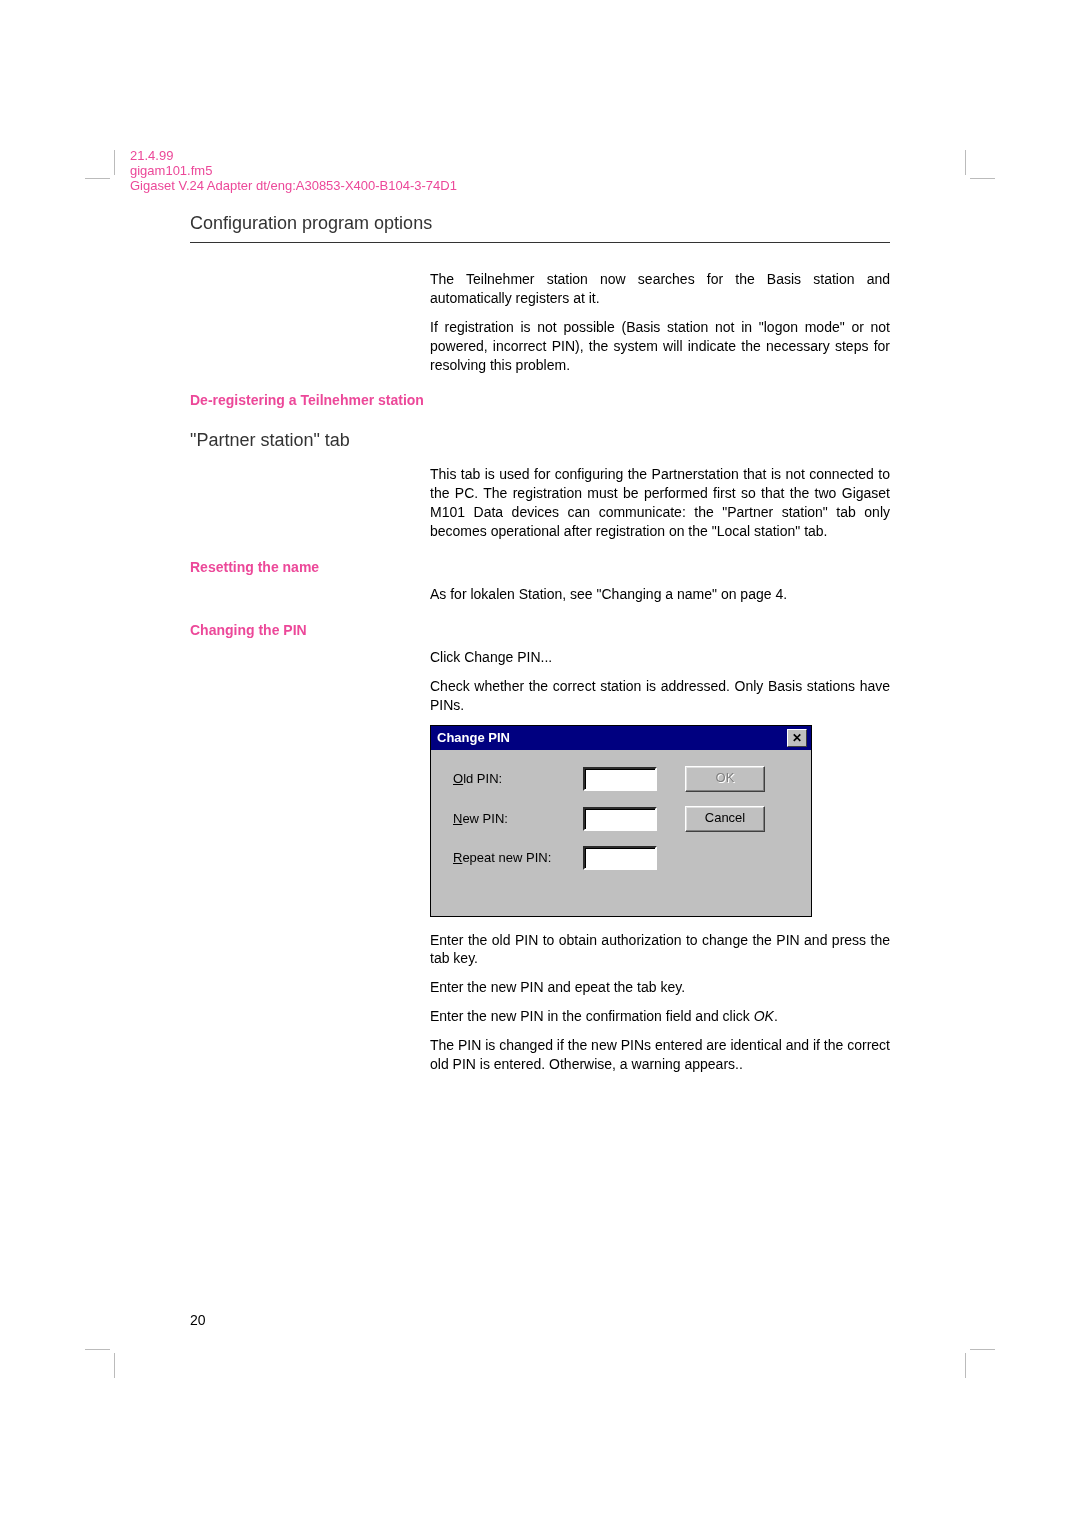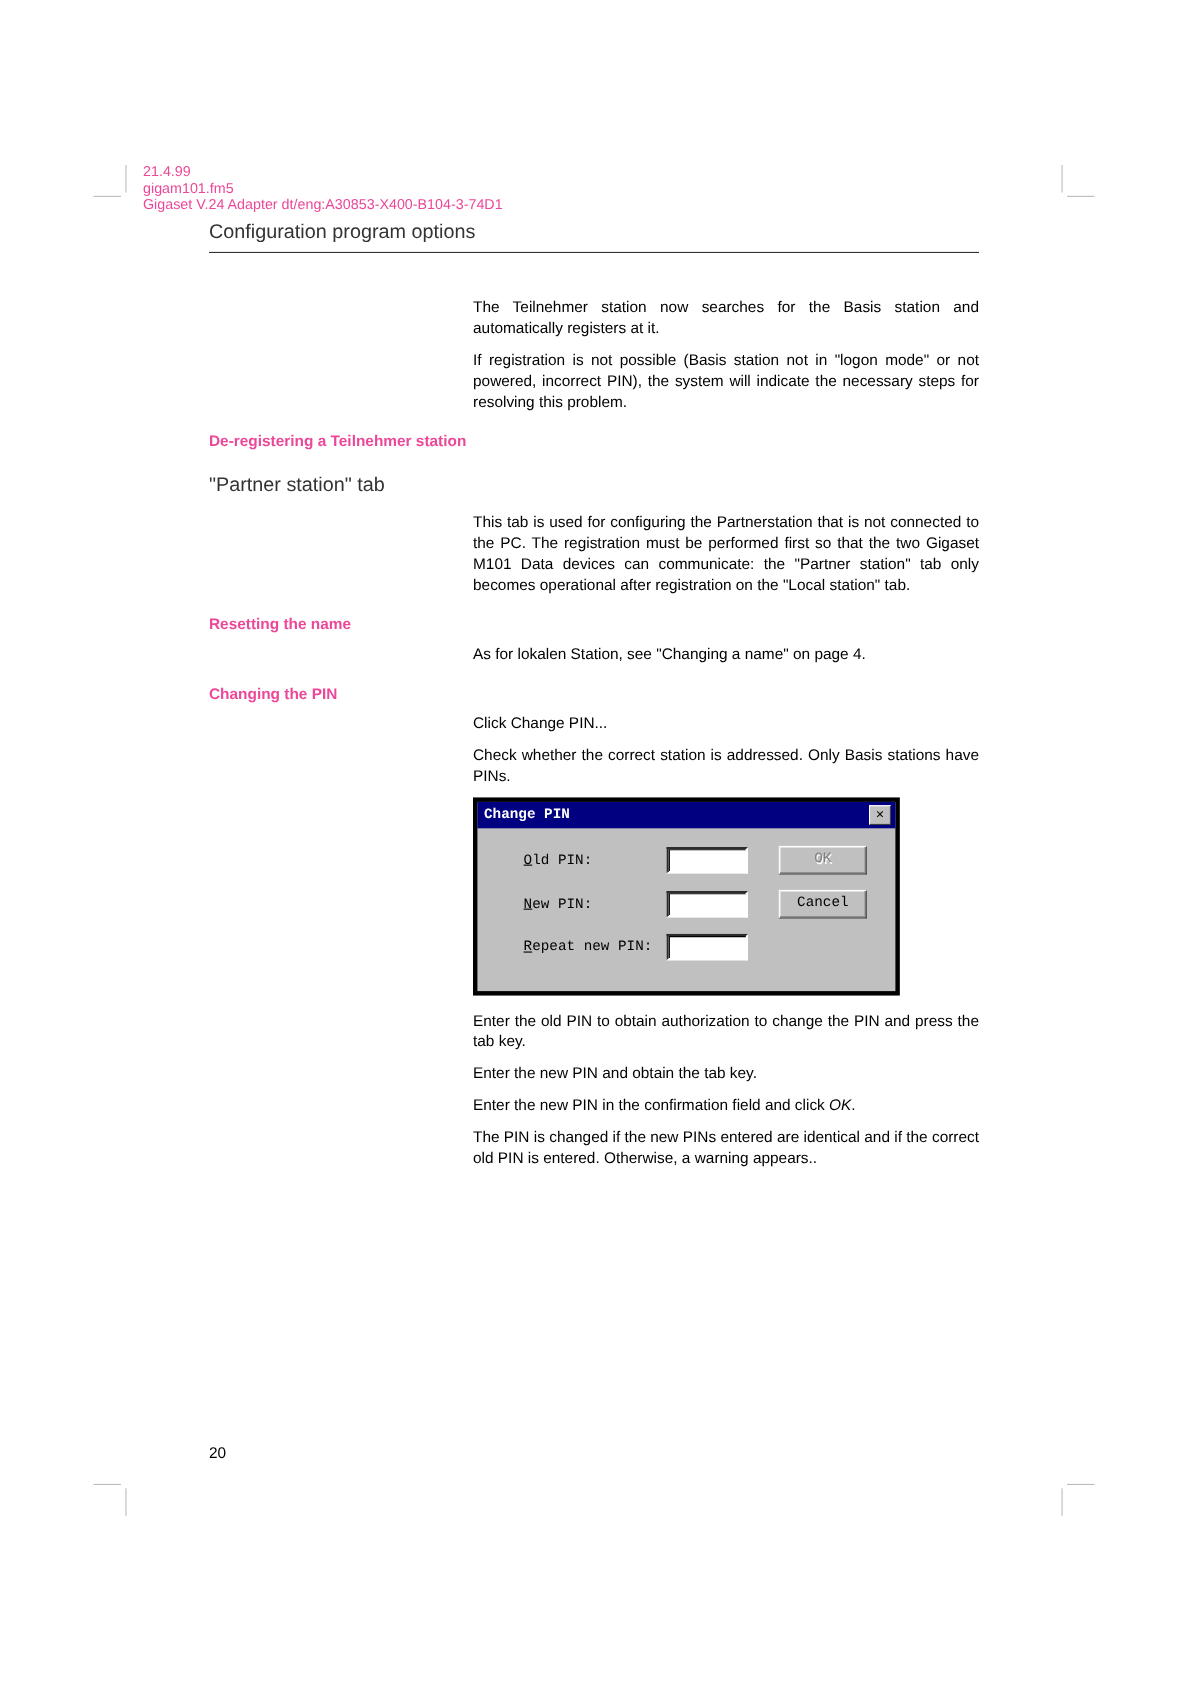--- a/index.html
+++ b/index.html
@@ -36,21 +36,21 @@
     color: #ec4899;
     display: flex;
     justify-content: flex-end;
     flex-direction: column;
   }
   .header-line .hdate { margin-right: 140px; }
   .header-line .hfile { margin-right: 30px; }
 
   .section-title {
     position: absolute;
-    top: 200px;
+    top: 213px;
     left: 190px;
     right: 190px;
     font-size: 18px;
     color: #333;
     border-bottom: 1px solid #333;
     padding-bottom: 8px;
   }
 
   .content {
     position: absolute;
@@ -76,23 +76,23 @@
   }
   .side-sub {
     font-size: 18px;
     color: #333;
     margin: 22px 0 14px 0;
   }
 
   
   .dialog {
     width: 380px;
-    border: 4px solid #000000;
+    border: 1px solid #000000;
     background: #c0c0c0;
-    font-family: Liberation Mono, monospace;
+    font-family: Liberation Sans, sans-serif;
     font-size: 13px;
     margin-top: 6px;
     margin-bottom: 14px;
   }
   .dialog-titlebar {
     background: #000080;
     color: #fff;
     display: flex;
     align-items: center;
     justify-content: space-between;
@@ -109,22 +109,21 @@
     border-bottom-color: #404040;
     display: flex;
     align-items: center;
     justify-content: center;
     font-size: 12px;
     font-weight: bold;
     color: #000;
     line-height: 1;
   }
   .dialog-body {
-    padding: 16px 14px 14px 22px;
-    margin-left: 20px;
+    padding: 16px 14px 32px 22px;
   }
   .dlg-row {
     display: flex;
     align-items: center;
     margin-bottom: 14px;
   }
   .dlg-label {
     width: 130px;
     color: #000;
   }
@@ -232,21 +231,21 @@
           <div class="dlg-btn">Cancel</div>
         </div>
         <div class="dlg-row">
           <div class="dlg-label"><span class="ul">R</span><span>epeat new PIN:</span></div>
           <div class="dlg-input"></div>
         </div>
       </div>
     </div>
 
     <p>Enter the old PIN to obtain authorization to change the PIN and press the tab key.</p>
-    <p>Enter the new PIN and obtain the tab key.</p>
+    <p>Enter the new PIN and epeat the tab key.</p>
     <p>
       <span>Enter the new PIN in the confirmation field and click </span><span class="italic">OK</span><span>.</span>
     </p>
     <p>The PIN is changed if the new PINs entered are identical and if the correct old PIN is entered. Otherwise, a warning appears..</p>
   </div>
 
 </div>
 
 <div class="page-num">20</div>
 

